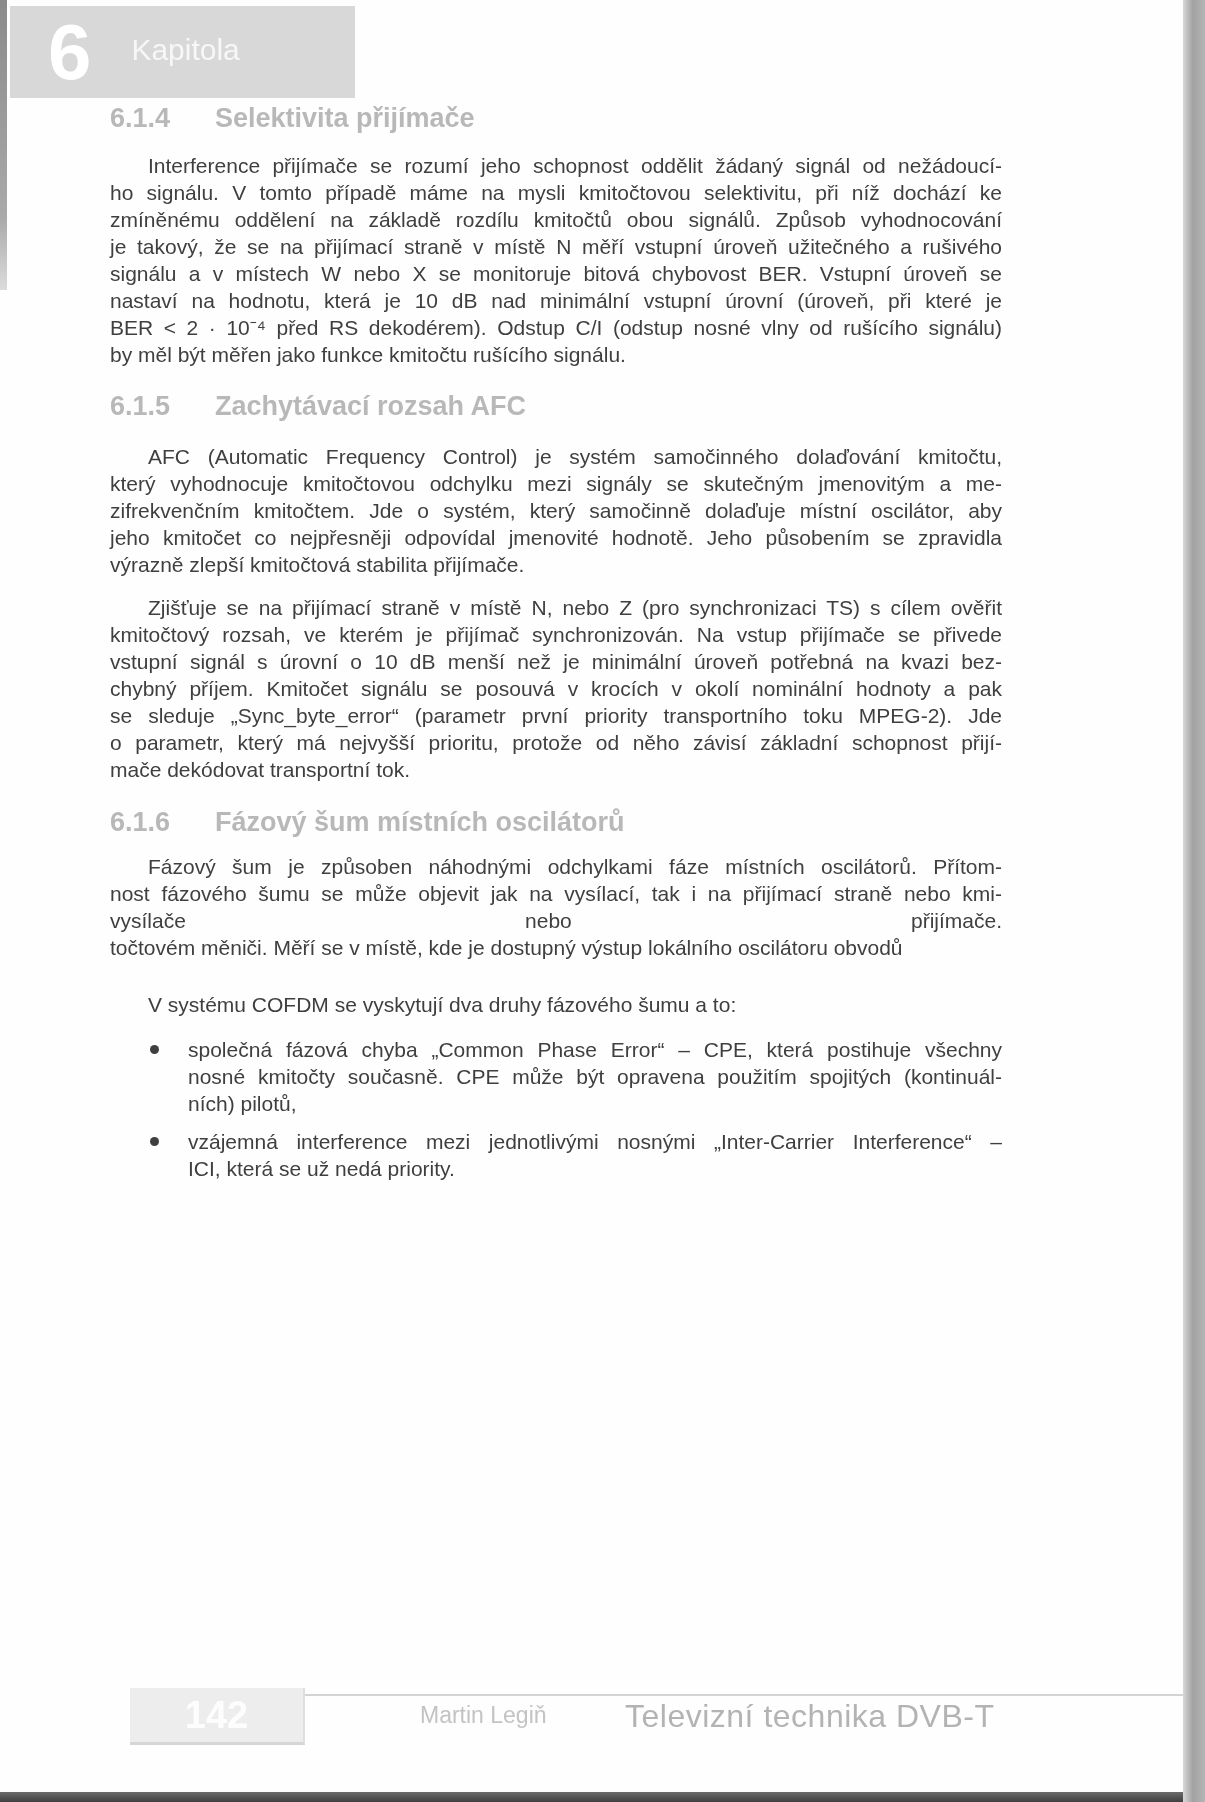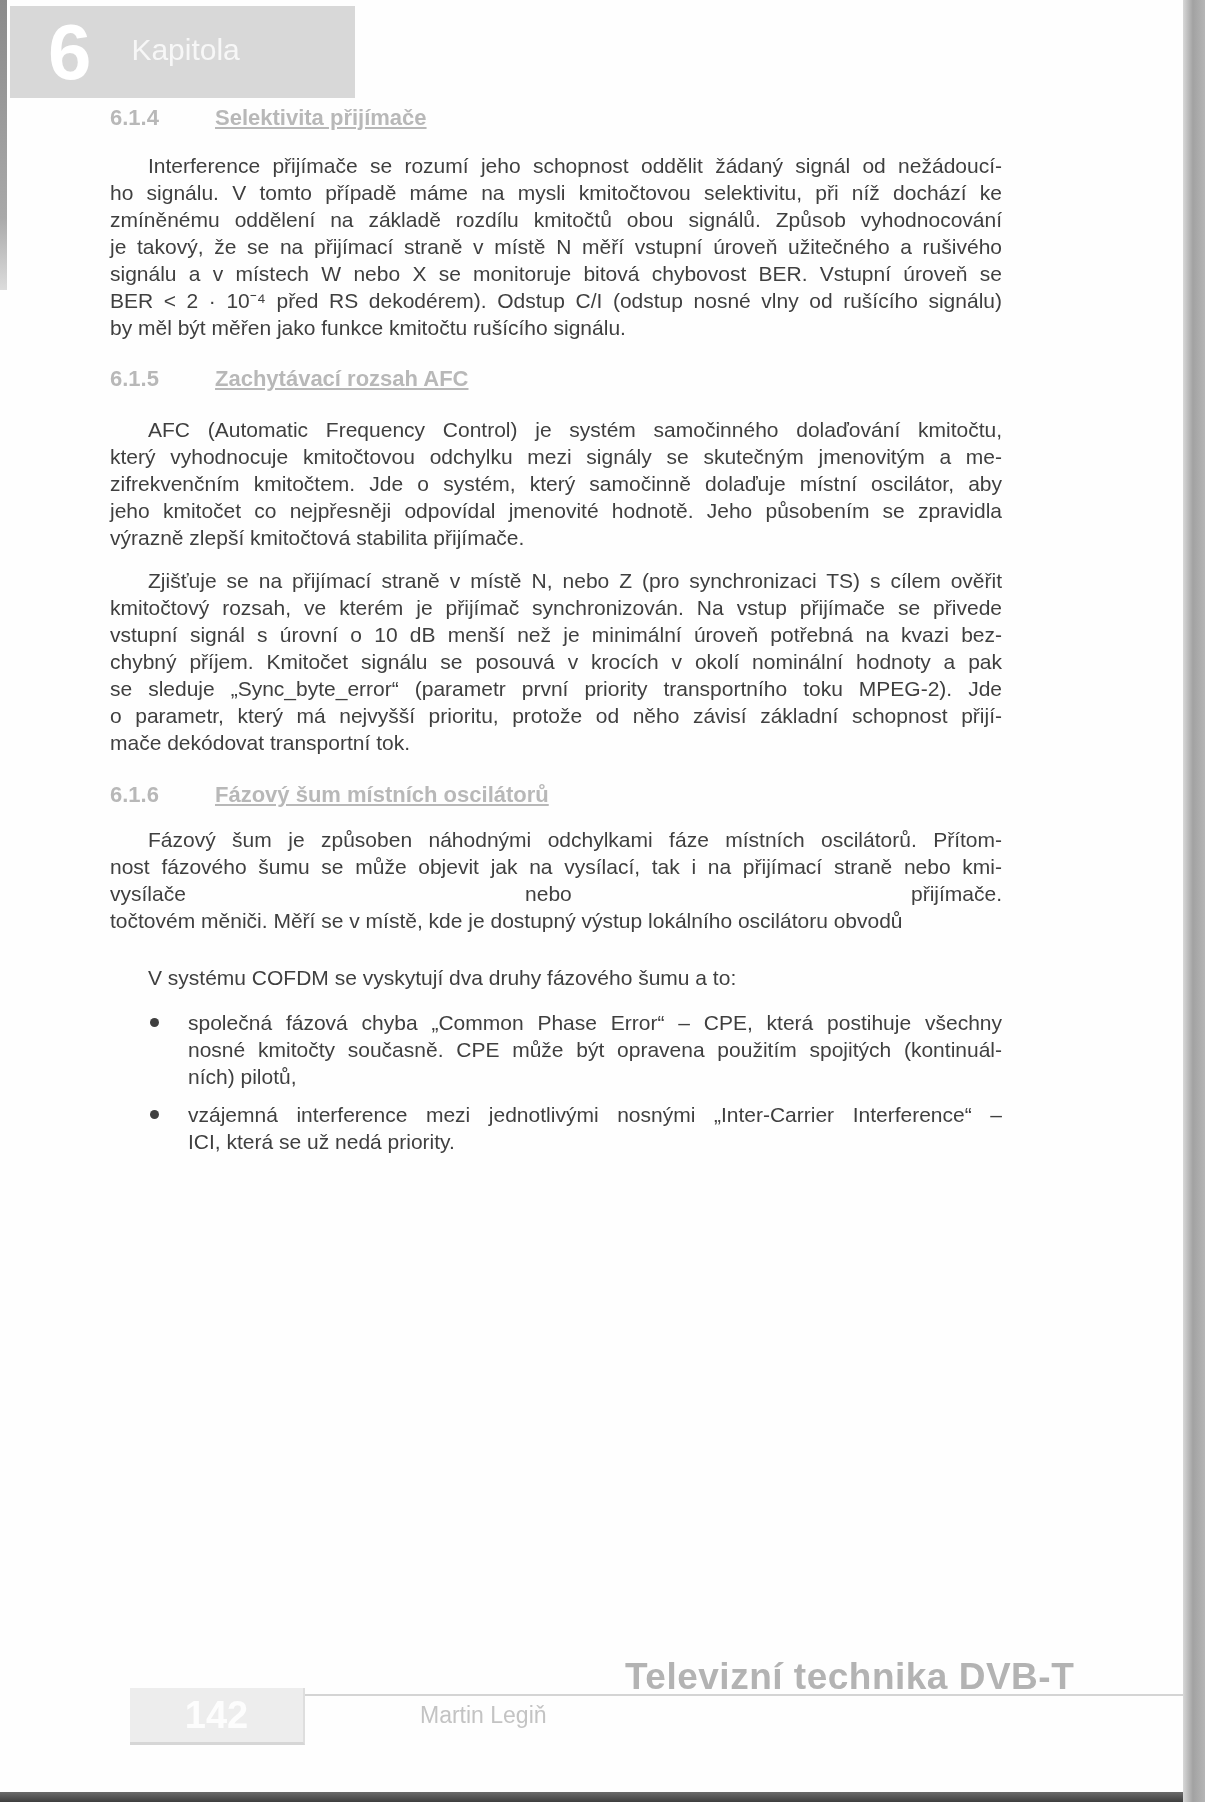--- a/index.html
+++ b/index.html
@@ -19,21 +19,21 @@
     background:linear-gradient(to bottom,#6b6b6b,#3f3f3f);}
 
   
   .chapter-box{position:absolute;left:10px;top:6px;width:345px;height:92px;
     background:var(--chapter-box,#d8d8d8);display:flex;align-items:center;}
   .ch-num{font-size:78px;font-weight:bold;color:#ffffff;margin-left:38px;line-height:80px;}
   .ch-label{font-size:30px;color:#f7f7f7;margin-left:40px;margin-top:-4px;}
 
   
   .content{position:absolute;left:110px;top:0;width:892px;}
-  .heading{font-weight:bold;font-size:22px;line-height:30px;color:var(--heading,#b8b8b8);text-decoration:underline;}
+  .heading{font-weight:bold;font-size:27px;line-height:30px;color:var(--heading,#b8b8b8);}
   .h-num{display:inline-block;width:105px;}
   .h1{margin-top:103px}
   .h2{margin-top:23px}
   .h3{margin-top:24px}
 
   .para{font-size:21px;line-height:27px;color:var(--body-text,#3f3f3f);}
   .p1{margin-top:19px}
   .p2{margin-top:22px}
   .p3{margin-top:16px}
   .p4{margin-top:16px}
@@ -48,21 +48,21 @@
   .dot{width:9px;height:9px;border-radius:50%;background:#3f3f3f;margin:9px 0 0 40px;flex:none;}
   .btext{width:815px;margin-left:29px;font-size:21px;line-height:27px;color:var(--body-text,#3f3f3f);}
 
   
   .pagenum-box{position:absolute;left:130px;top:1688px;width:173px;height:54px;
     background:#ededed;border-right:2px solid #dedede;border-bottom:3px solid #d6d6d6;
     display:flex;align-items:center;justify-content:center;}
   .pagenum{font-size:38px;font-weight:bold;color:#fdfdfd;}
   .footer-rule{position:absolute;left:305px;top:1694px;width:878px;height:2px;background:#d4d4d4;}
   .author{position:absolute;left:420px;top:1702px;font-size:23px;color:var(--footer-text,#c3c3c3);}
-  .book-title{position:absolute;left:625px;top:1656px;font-size:37px;font-weight:bold;
+  .book-title{position:absolute;left:625px;top:1698px;font-size:32px;font-weight:normal;
     letter-spacing:0.5px;color:var(--footer-title,#b3b3b3);}
 </style>
 </head>
 <body>
 
 <div class="page">
 
   <div class="left-edge"></div>
 
   <div class="chapter-box">
@@ -74,20 +74,21 @@
 
     <div class="heading h1">
       <span class="h-num">6.1.4</span><span class="h-title">Selektivita přijímače</span>
     </div>
     <div class="para p1">
         <div class="tline">Interference přijímače se rozumí jeho schopnost oddělit žádaný signál od nežádoucí-</div>
         <div class="tline">ho signálu. V tomto případě máme na mysli kmitočtovou selektivitu, při níž dochází ke</div>
         <div class="tline">zmíněnému oddělení na základě rozdílu kmitočtů obou signálů. Způsob vyhodnocování</div>
         <div class="tline">je takový, že se na přijímací straně v místě N měří vstupní úroveň užitečného a rušivého</div>
         <div class="tline">signálu a v místech W nebo X se monitoruje bitová chybovost BER. Vstupní úroveň se</div>
+        <div class="tline">nastaví na hodnotu, která je 10 dB nad minimální vstupní úrovní (úroveň, při které je</div>
         <div class="tline">BER &lt; 2 · 10⁻⁴ před RS dekodérem). Odstup C/I (odstup nosné vlny od rušícího signálu)</div>
         <div class="tline">by měl být měřen jako funkce kmitočtu rušícího signálu.</div>
       </div>
 
     <div class="heading h2">
       <span class="h-num">6.1.5</span><span class="h-title">Zachytávací rozsah AFC</span>
     </div>
     <div class="para p2">
         <div class="tline">AFC (Automatic Frequency Control) je systém samočinného dolaďování kmitočtu,</div>
         <div class="tline">který vyhodnocuje kmitočtovou odchylku mezi signály se skutečným jmenovitým a me-</div>

